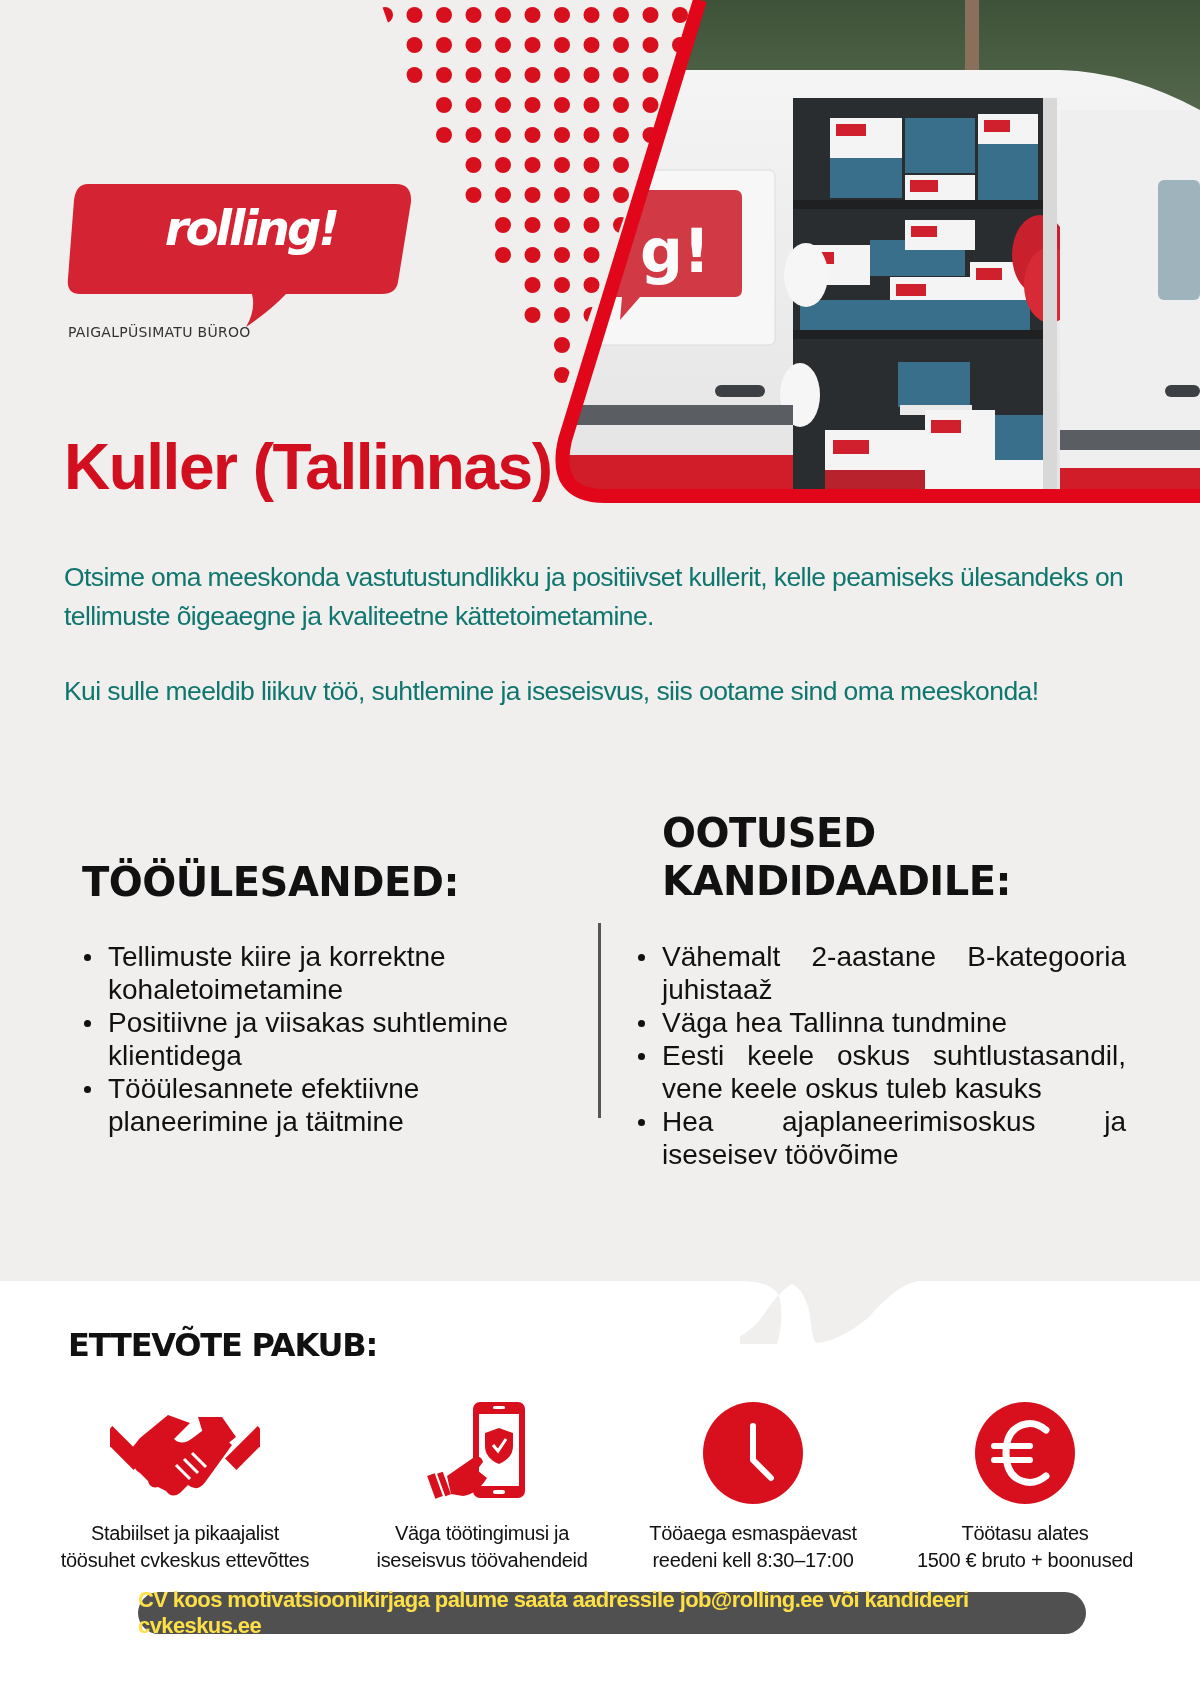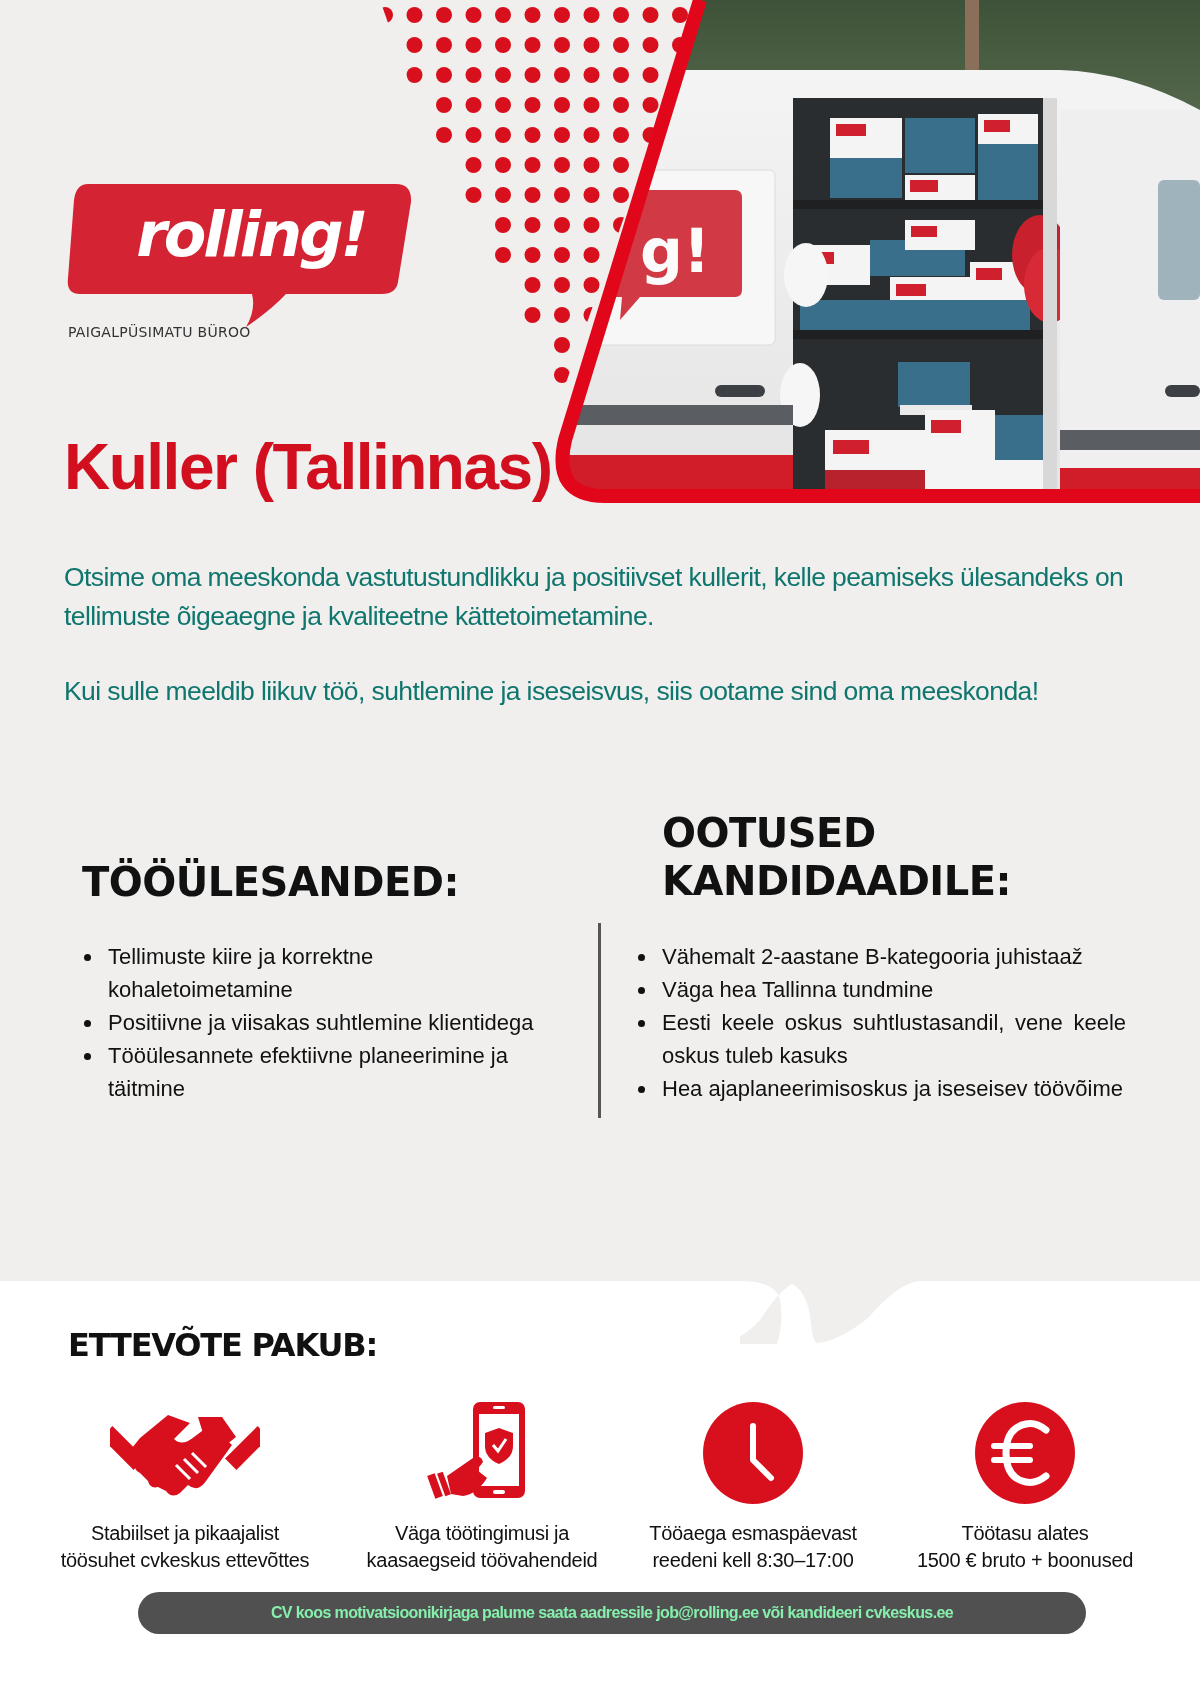--- a/index.html
+++ b/index.html
@@ -12,21 +12,21 @@
   
   .hero { position: absolute; left: 0; top: 0; width: 1200px; height: 510px; }
   .hero svg { display: block; }
 
   
   .logo { position: absolute; left: 66px; top: 182px; width: 350px; height: 160px; }
   .logo-bubble { position: absolute; left: 0; top: 0; }
   .logo-word {
     position: absolute; left: 40px; top: 22px; width: 290px; text-align: center;
     color: #ffffff; font-family: "DejaVu Sans", sans-serif; font-weight: bold; font-style: italic;
-    font-size: 62px; letter-spacing: -3px; line-height: 1;
+    font-size: 48px; letter-spacing: -3px; line-height: 1;
   }
   .logo-tag {
     position: absolute; left: 2px; top: 142px; font-size: 14px; color: #333;
     letter-spacing: 0.3px; font-family: "DejaVu Sans", sans-serif;
   }
 
   
   .title {
     position: absolute; left: 64px; top: 430px;
     font-family: "Liberation Sans", sans-serif; font-weight: bold;
@@ -45,21 +45,21 @@
   .col-title {
     position: absolute; font-family: "DejaVu Sans", sans-serif; font-weight: bold;
     font-size: 40px; line-height: 48px; color: #111; letter-spacing: -0.5px;
   }
   .col-left-title { left: 82px; top: 858px; }
   .col-right-title { left: 662px; top: 809px; }
 
   ul.bullets { position: absolute; list-style: none; }
   ul.bullets li {
     position: relative; padding-left: 26px;
-    font-size: 22px; line-height: 33px; color: #111;
+    font-size: 28px; line-height: 33px; color: #111;
     font-family: "Liberation Sans", sans-serif;
   }
   ul.bullets li::before {
     content: ""; position: absolute; left: 2px; top: 14px;
     width: 7px; height: 7px; border-radius: 50%; background: #111;
   }
   .list-left { left: 82px; top: 940px; width: 470px; }
   .list-right { left: 636px; top: 940px; width: 490px; }
   .list-right li { text-align: justify; }
 
@@ -79,23 +79,23 @@
     font-family: "Liberation Sans", sans-serif; letter-spacing: -0.3px;
   }
   .b1 { left: 40px; }
   .b2 { left: 337px; }
   .b3 { left: 608px; }
   .b4 { left: 880px; }
 
   
   .cta {
     position: absolute; left: 138px; top: 1592px; width: 948px; height: 42px;
-    background: #505050; border-radius: 21px; color: #86efac;
+    background: #505050; border-radius: 21px; color: #fde047;
     display: flex; align-items: center; justify-content: center;
-    font-family: "Liberation Sans", sans-serif; font-weight: bold; font-size: 16px; letter-spacing: -0.6px;
+    font-family: "Liberation Sans", sans-serif; font-weight: bold; font-size: 22px; letter-spacing: -0.6px;
   }
 </style>
 </head>
 <body>
 
 <svg class="dots" width="1200" height="520" viewBox="0 0 1200 520">
   <defs>
     <clipPath id="dotClip">
 
       <polygon points="380,0 700,0 560,400 520,400"></polygon>
@@ -383,21 +383,21 @@
       <rect x="66" y="92" width="12" height="4" rx="2" fill="#fff"></rect>
       <path d="M72,30 L86,35 L86,48 Q86,60 72,66 Q58,60 58,48 L58,35 Z" fill="#d8101e"></path>
       <path d="M66,47 L71,53 L79,41" stroke="#fff" stroke-width="3" fill="none"></path>
       <path d="M20,78 L46,60 Q54,56 56,64 L50,72 L60,80 Q50,96 36,98 L24,96 Z" fill="#d8101e"></path>
       <rect x="4" y="76" width="8" height="24" fill="#d8101e" transform="rotate(-20 8 88)"></rect>
       <rect x="14" y="74" width="6" height="24" fill="#d8101e" transform="rotate(-20 17 86)"></rect>
     </svg>
   </div>
   <div class="text">
     <div>Väga töötingimusi ja</div>
-    <div>kaasaegseid töövahendeid</div>
+    <div>iseseisvus töövahendeid</div>
   </div>
 </div>
 
 <div class="benefit b3">
   <div class="icon">
     <svg width="110" height="110" viewBox="0 0 110 110">
       <ellipse cx="55" cy="55" rx="50" ry="51" fill="#d8101e"></ellipse>
       <path d="M55,28 L55,62 L73,80" stroke="#fff" stroke-width="6" stroke-linecap="round" stroke-linejoin="round" fill="none"></path>
     </svg>
   </div>

